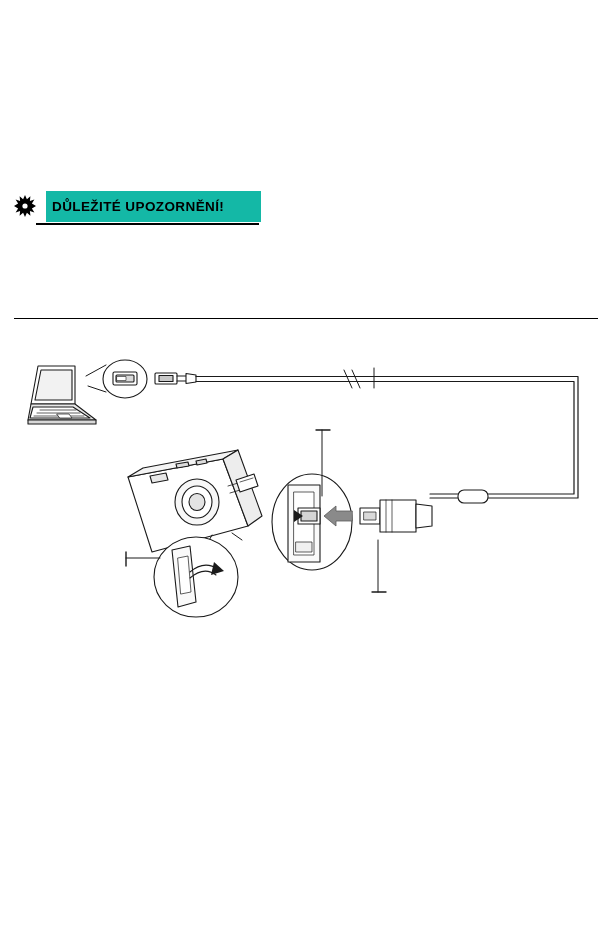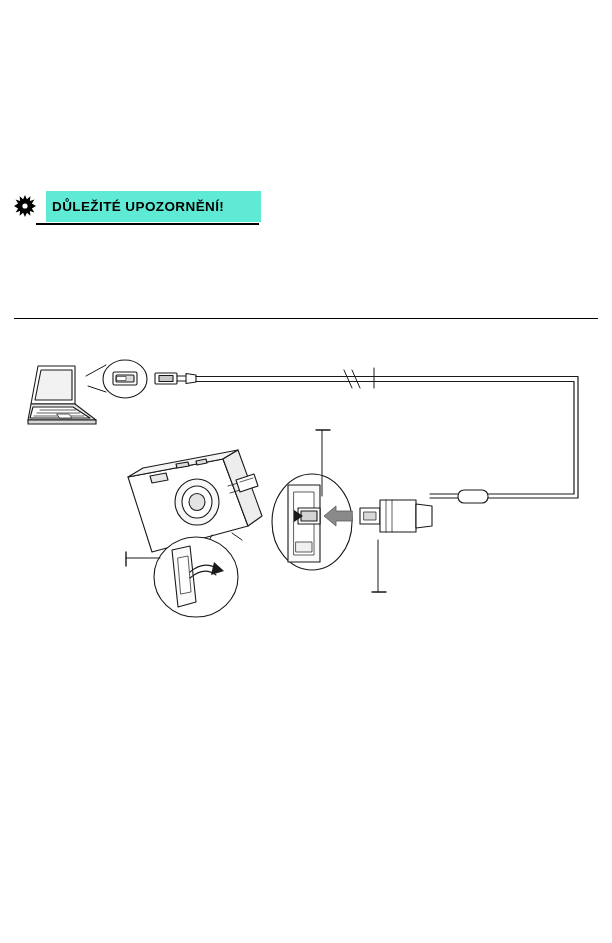--- a/index.html
+++ b/index.html
@@ -30,21 +30,21 @@
     height: 22px;
     position: relative;
     flex: 0 0 auto;
     margin-right: 10px;
   }
   .burst-icon svg { display: block; }
   .notice-bar {
     position: relative;
     height: 31px;
     min-width: 215px;
-    background: #5eead4;
+    background: #14b8a6;
     display: flex;
     align-items: center;
   }
   .notice-text {
     font-size: 13.5px;
     font-weight: bold;
     letter-spacing: 0.4px;
     color: #000;
     padding-left: 6px;
     white-space: nowrap;

